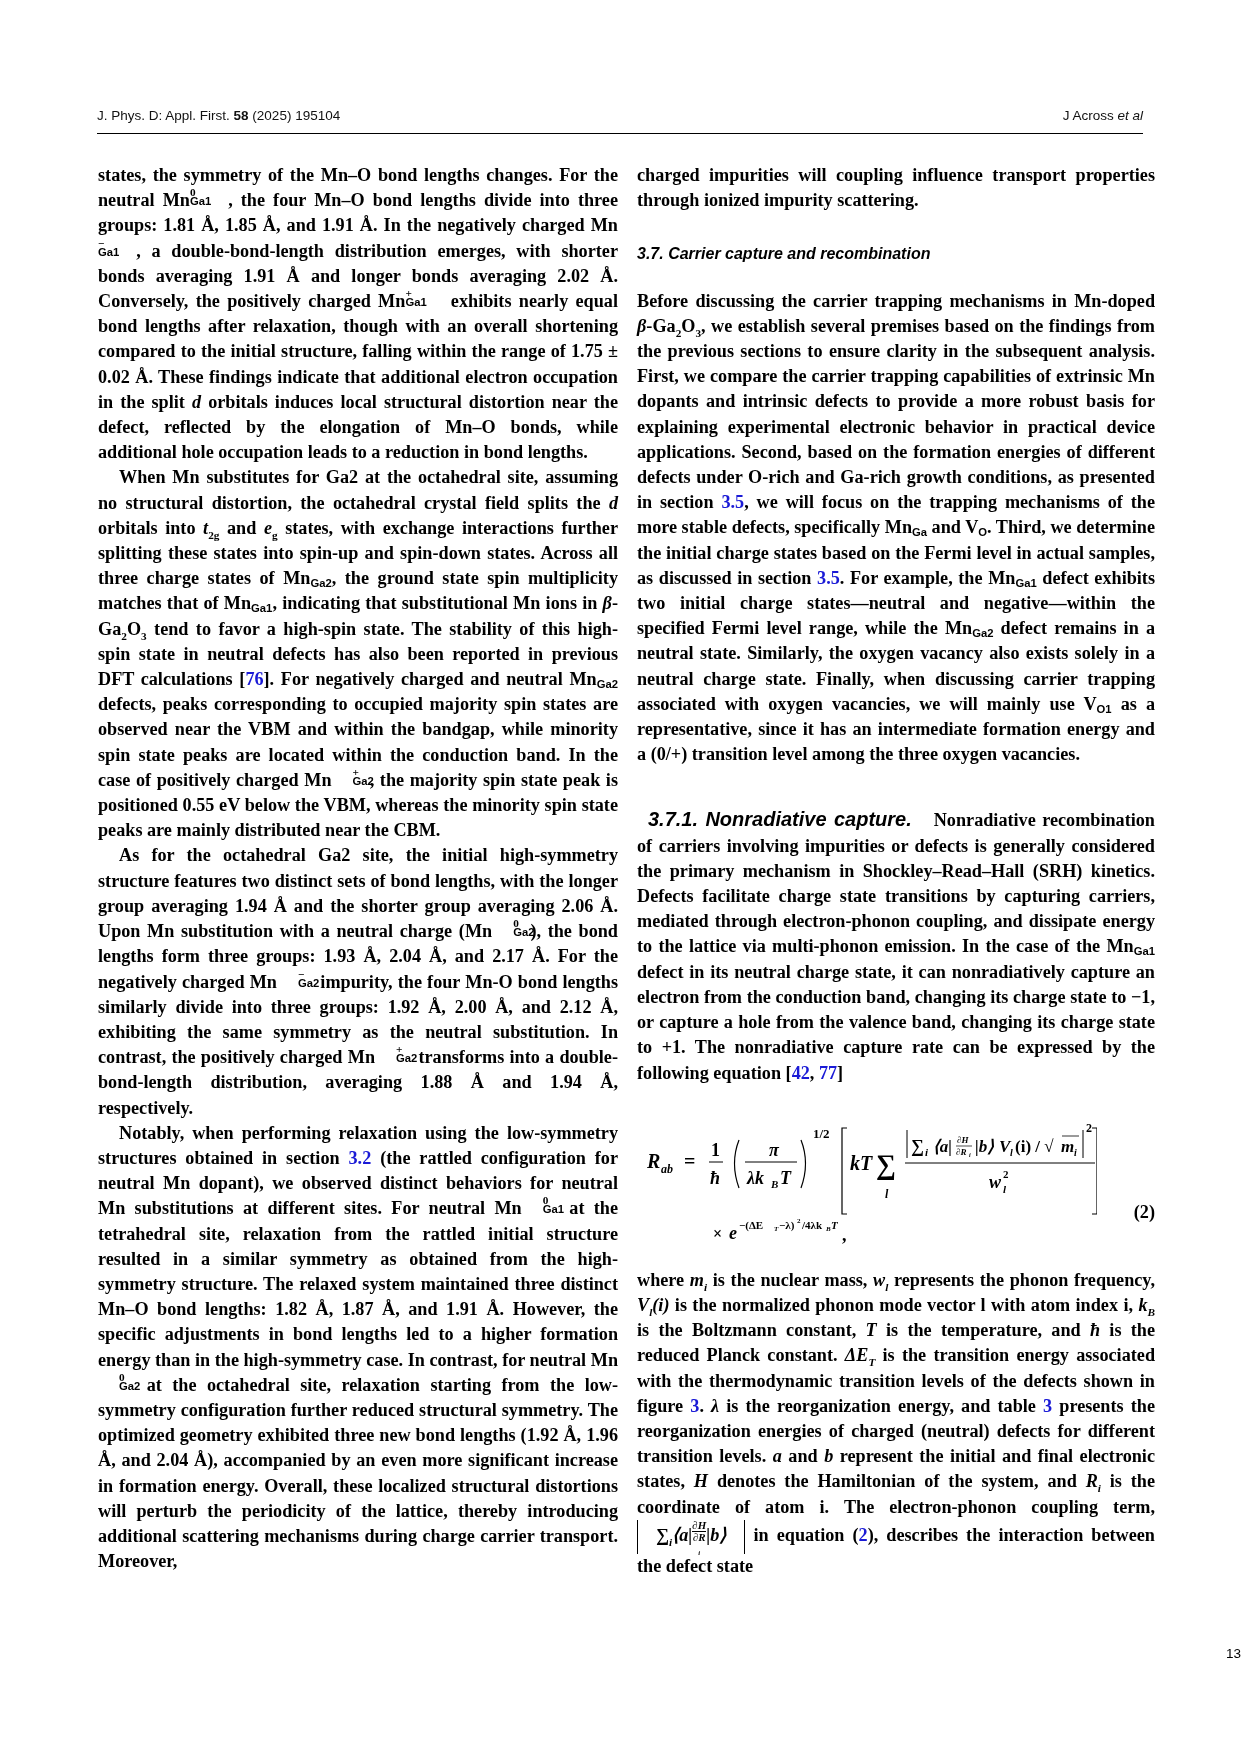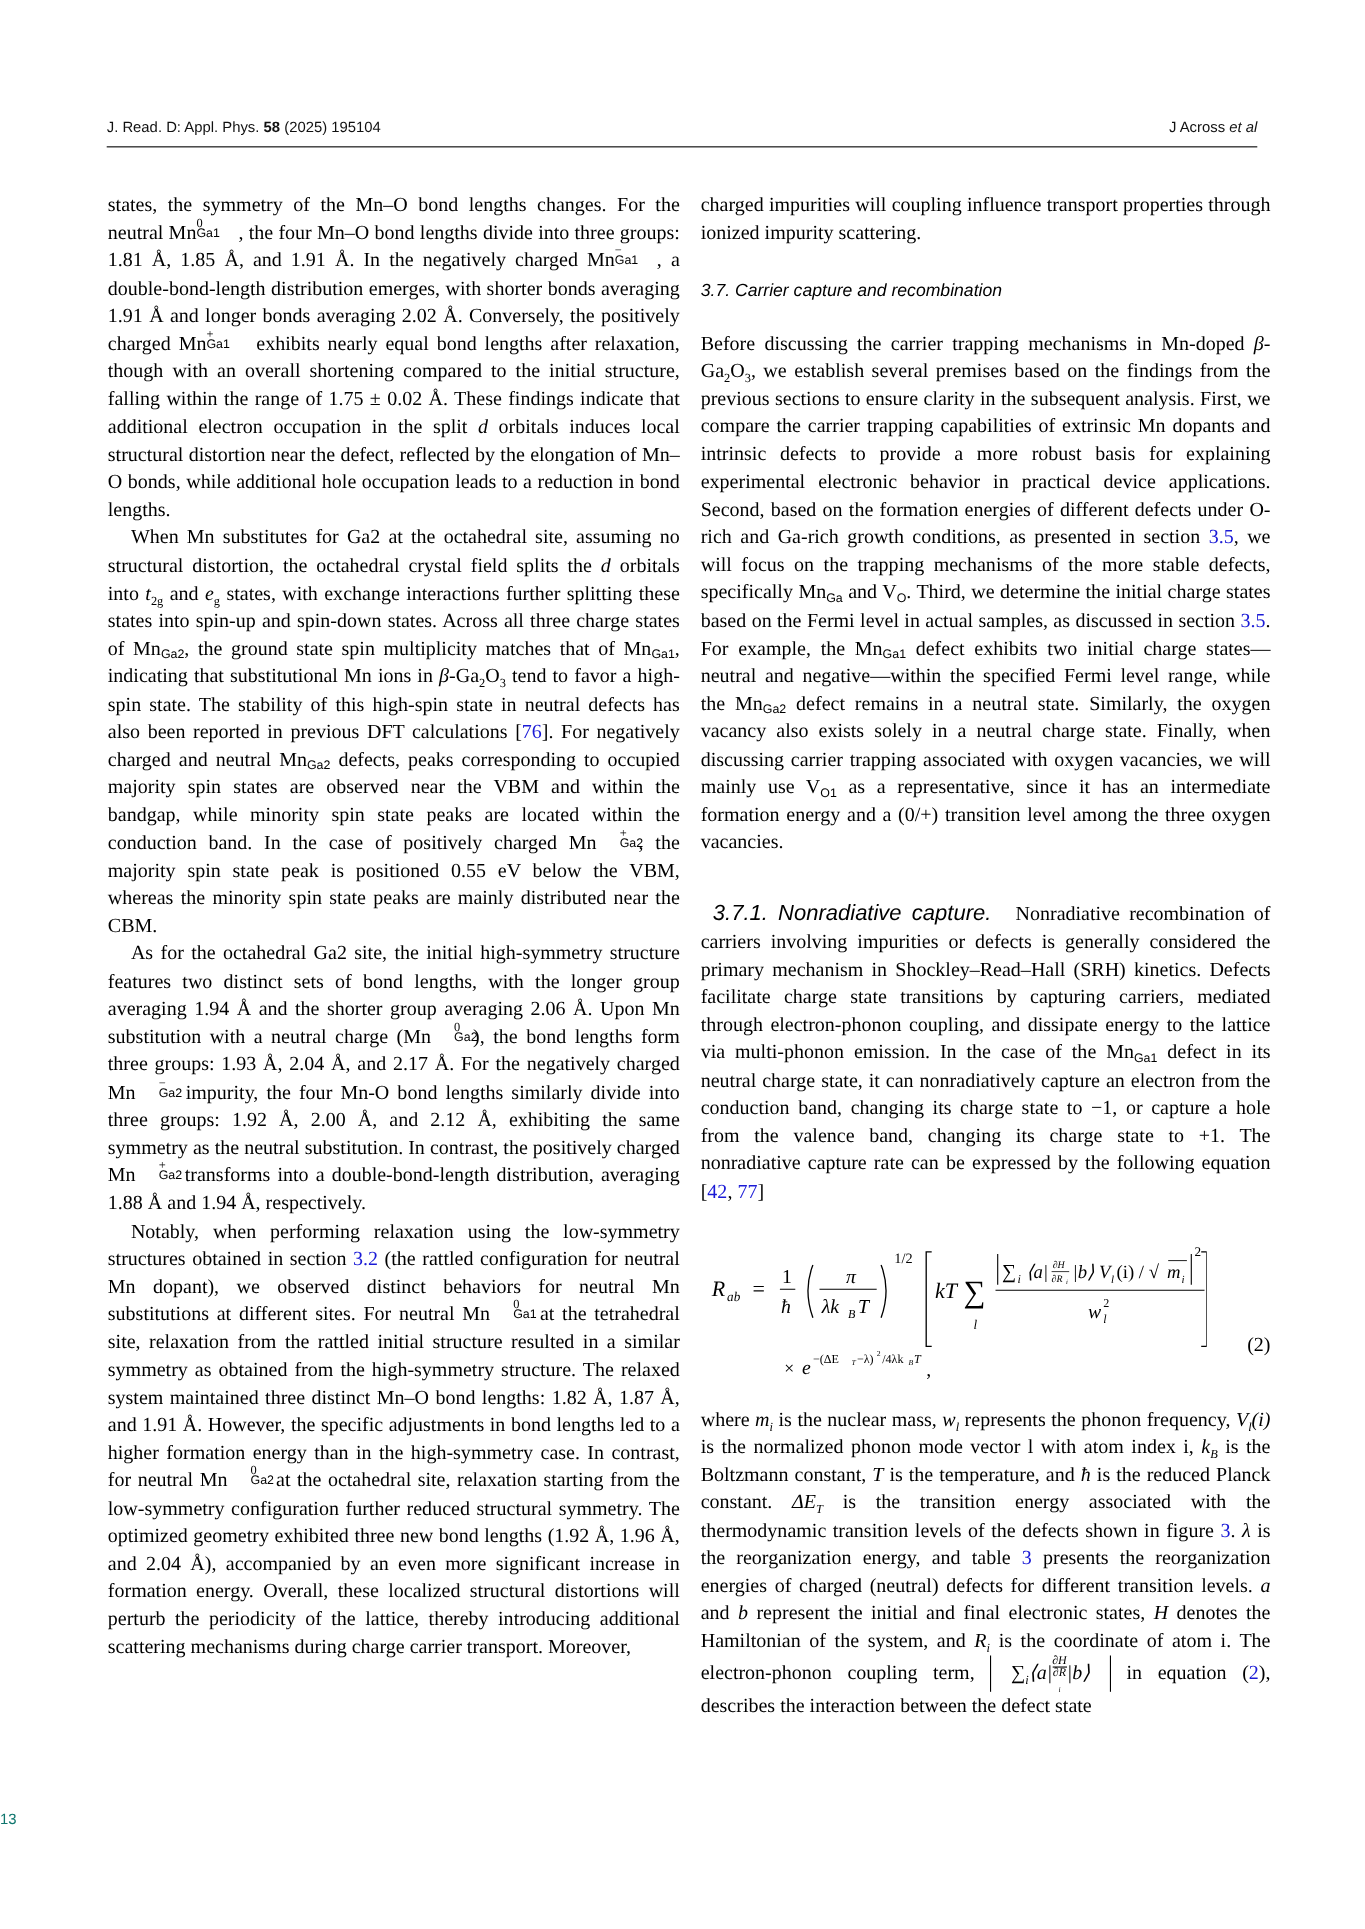--- a/index.html
+++ b/index.html
@@ -4,52 +4,52 @@
 <style>
   html, body { margin: 0; padding: 0; background: #ffffff; }
   body { width: 1241px; height: 1754px; position: relative; overflow: hidden; color: #000; }
   .header { position: absolute; left: 97px; top: 108px; width: 1046px; height: 22px;
     font-family: "Liberation Sans", sans-serif; font-size: 13.5px; color: #111; }
   .header .left { position: absolute; left: 0; top: 0; }
   .header .right { position: absolute; right: 0; top: 0; }
   .header .vol { font-weight: bold; }
   .header .etal { font-style: italic; }
   .rule { position: absolute; left: 97px; top: 133px; width: 1046px; height: 0; border-top: 1.2px solid #000; }
-  .col { position: absolute; top: 174px; width: 520px;
+  .col { position: absolute; top: 163px; width: 520px;
     font-family: "Liberation Serif", serif; font-size: 18.2px; line-height: 25.2px;
-    text-align: justify; hyphens: manual; }
+    text-align: justify; hyphens: manual; font-weight: bold; }
   .col-left { left: 98px; }
   .col-right { left: 637px; width: 518px; }
   .col p { margin: 0; }
   .indent { text-indent: 21px; }
   .sec-heading { font-family: "Liberation Sans", sans-serif; font-style: italic; font-size: 16px; margin: 28px 0 22px 0 !important; text-align: left; }
   .sub-heading { font-family: "Liberation Sans", sans-serif; font-style: italic; font-size: 20px; margin-right: 22px; margin-left: 11px; }
   .gap { height: 26px; }
   .ref { color: #1a1ad6; }
   sub, sup { font-size: 0.62em; line-height: 0; }
   .ss { display: inline-block; position: relative; vertical-align: -0.3em; line-height: 1; width: 2.1em; height: 1em; }
   .ss .sp { position: absolute; left: 0; top: -0.55em; font-size: 0.62em; }
   .ss .sb { position: absolute; left: 0; top: 0.25em; font-size: 0.62em; font-family: "Liberation Sans", sans-serif; }
   .sbs { font-size: 0.62em; font-family: "Liberation Sans", sans-serif; vertical-align: -0.3em; line-height: 0; }
   i.m { font-style: italic; }
   .equation { position: relative; height: 140px; margin: 22px 0 20px 0; font-family: "Liberation Serif", serif; }
   .eq-num { position: absolute; right: 0; top: 92px; font-size: 18.2px; }
   .eq-svg { position: absolute; left: 0; top: 0; }
-  .page-num { position: absolute; left: 0; width: 1241px; top: 1646px; text-align: left;
-    font-family: "Liberation Sans", sans-serif; font-size: 13.5px; color: #0f766e; }
+  .page-num { position: absolute; left: 0; width: 1241px; top: 1646px; text-align: right;
+    font-family: "Liberation Sans", sans-serif; font-size: 13.5px; color: #000000; }
   .abs { display: inline-block; border-left: 1.2px solid #000; border-right: 1.2px solid #000; padding: 0 18px; line-height: 22px; }
   .frac-s { display: inline-block; vertical-align: middle; text-align: center; font-size: 0.6em; line-height: 1; }
   .frac-s span { display: block; }
   .frac-s .num { border-bottom: 0.8px solid #000; }
 </style>
 </head>
 <body>
 
 <div class="header">
-  <span class="left"><span>J. Read. D: Appl. Phys.</span> <span class="vol">58</span> <span>(2025) 195104</span></span>
+  <span class="left"><span>J. Phys. D: Appl. First.</span> <span class="vol">58</span> <span>(2025) 195104</span></span>
   <span class="right"><span>J Across</span> <span class="etal">et al</span></span>
 </div>
 <div class="rule"></div>
 
 <div class="col col-left">
   <p>
     <span>states, the symmetry of the Mn–O bond lengths changes. For the neutral Mn</span><span class="ss"><span class="sp">0</span><span class="sb">Ga1</span></span><span>, the four Mn–O bond lengths divide into three groups: 1.81 Å, 1.85 Å, and 1.91 Å. In the negatively charged Mn</span><span class="ss"><span class="sp">−</span><span class="sb">Ga1</span></span><span>, a double-bond-length distribution emerges, with shorter bonds averaging 1.91 Å and longer bonds averaging 2.02 Å. Conversely, the positively charged Mn</span><span class="ss"><span class="sp">+</span><span class="sb">Ga1</span></span><span> exhibits nearly equal bond lengths after relaxation, though with an overall shortening compared to the initial structure, falling within the range of 1.75 ± 0.02 Å. These findings indicate that additional electron occupation in the split </span><i class="m">d</i><span> orbitals induces local structural distortion near the defect, reflected by the elongation of Mn–O bonds, while additional hole occupation leads to a reduction in bond lengths.</span>
   </p>
   <p class="indent">
     <span>When Mn substitutes for Ga2 at the octahedral site, assuming no structural distortion, the octahedral crystal field splits the </span><i class="m">d</i><span> orbitals into </span><i class="m">t</i><sub>2g</sub><span> and </span><i class="m">e</i><sub>g</sub><span> states, with exchange interactions further splitting these states into spin-up and spin-down states. Across all three charge states of Mn</span><span class="sbs">Ga2</span><span>, the ground state spin multiplicity matches that of Mn</span><span class="sbs">Ga1</span><span>, indicating that substitutional Mn ions in </span><i class="m">β</i><span>-Ga</span><sub>2</sub><span>O</span><sub>3</sub><span> tend to favor a high-spin state. The stability of this high-spin state in neutral defects has also been reported in previous DFT calculations [</span><span class="ref">76</span><span>]. For negatively charged and neutral Mn</span><span class="sbs">Ga2</span><span> defects, peaks corresponding to occupied majority spin states are observed near the VBM and within the bandgap, while minority spin state peaks are located within the conduction band. In the case of positively charged Mn</span><span class="ss"><span class="sp">+</span><span class="sb">Ga2</span></span><span>, the majority spin state peak is positioned 0.55 eV below the VBM, whereas the minority spin state peaks are mainly distributed near the CBM.</span>

